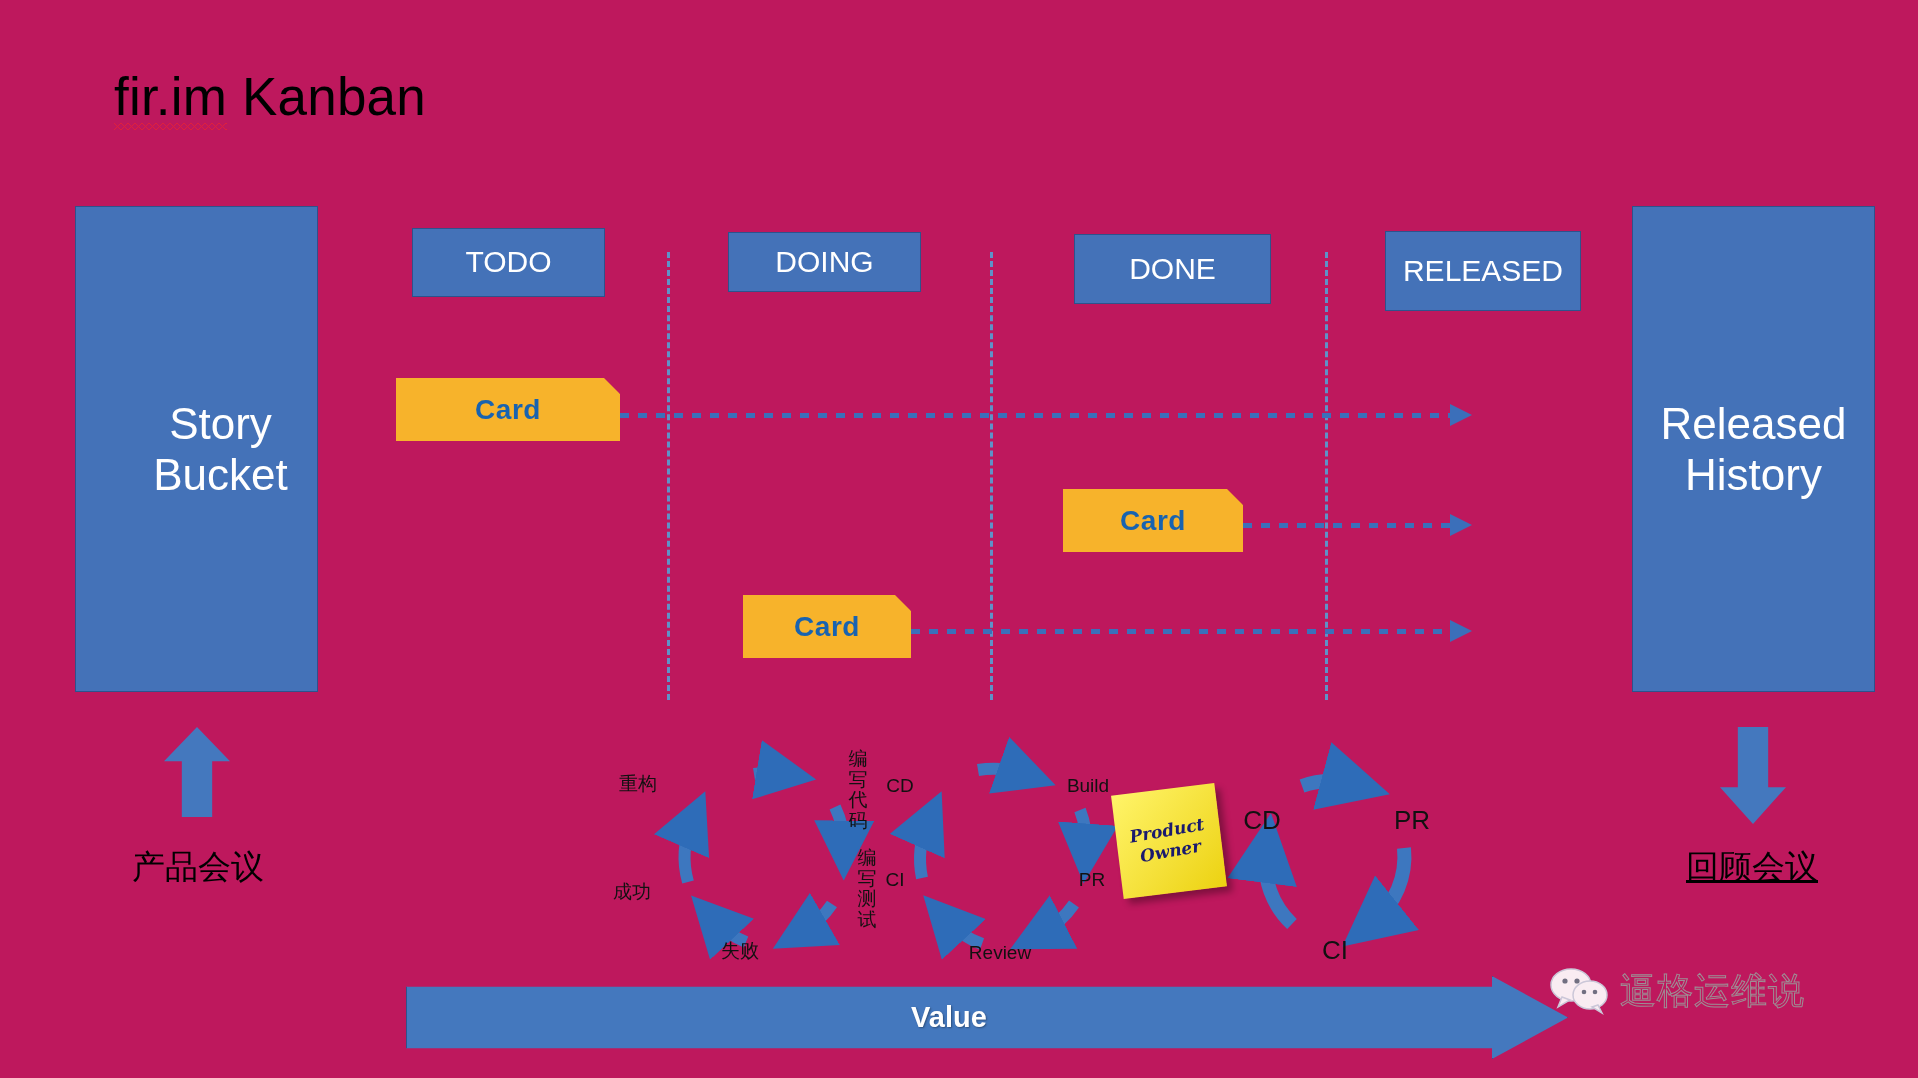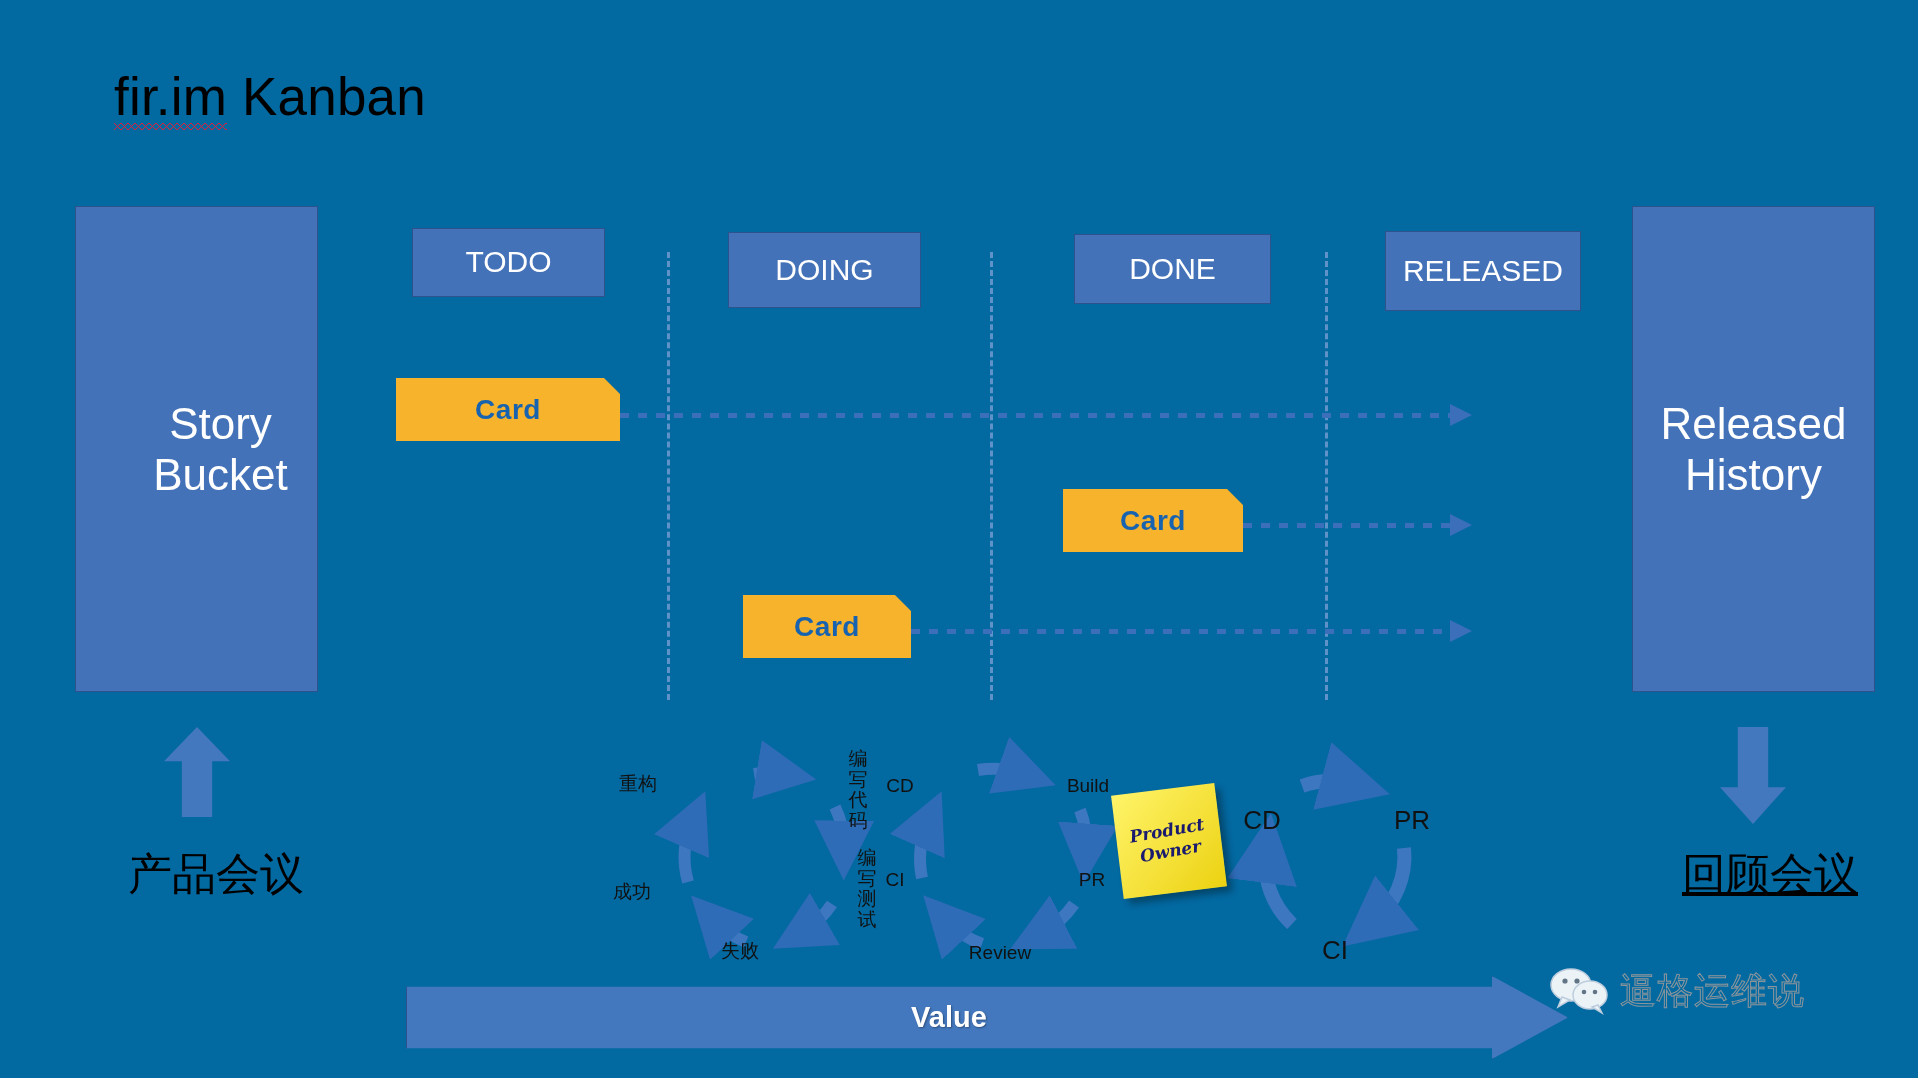--- a/index.html
+++ b/index.html
@@ -8,21 +8,21 @@
     padding: 0;
     background: #ffffff;
   }
   body {
     font-family: "Liberation Sans", "DejaVu Sans", sans-serif;
   }
   #slide {
     position: relative;
     width: 1918px;
     height: 1078px;
-    background: #0369a1;
+    background: #be185d;
     overflow: hidden;
   }
 
   
   #title {
     position: absolute;
     left: 114px;
     top: 66px;
     font-size: 53px;
     color: #000000;
@@ -77,21 +77,21 @@
     width: 243px;
     height: 486px;
     font-size: 44px;
   }
 
   
   .col-header {
     font-size: 30px;
   }
   #col-todo      { left: 412px;  top: 228px; width: 193px; height: 69px; }
-  #col-doing     { left: 728px;  top: 232px; width: 193px; height: 76px; }
+  #col-doing     { left: 728px;  top: 232px; width: 193px; height: 60px; }
   #col-done      { left: 1074px; top: 234px; width: 197px; height: 70px; }
   #col-released  { left: 1385px; top: 231px; width: 196px; height: 80px; }
 
   
   .divider {
     position: absolute;
     width: 0;
     border-left: 3px dashed #5e92c8;
     top: 252px;
     height: 448px;
@@ -165,21 +165,21 @@
     left: 1720px;
     top: 727px;
     width: 66px;
     height: 97px;
     clip-path: polygon(27% 0, 73% 0, 73% 62%, 100% 62%, 50% 100%, 0 62%, 27% 62%);
   }
 
   
   .meeting-label {
     position: absolute;
-    font-size: 44px;
+    font-size: 33px;
     color: #000000;
     white-space: nowrap;
     text-align: center;
   }
   #label-product   { left: 128px;  top: 845px; width: 140px; }
   #label-retro     { left: 1682px; top: 845px; width: 140px; text-decoration: underline; }
 
   
   .cycle {
     position: absolute;

